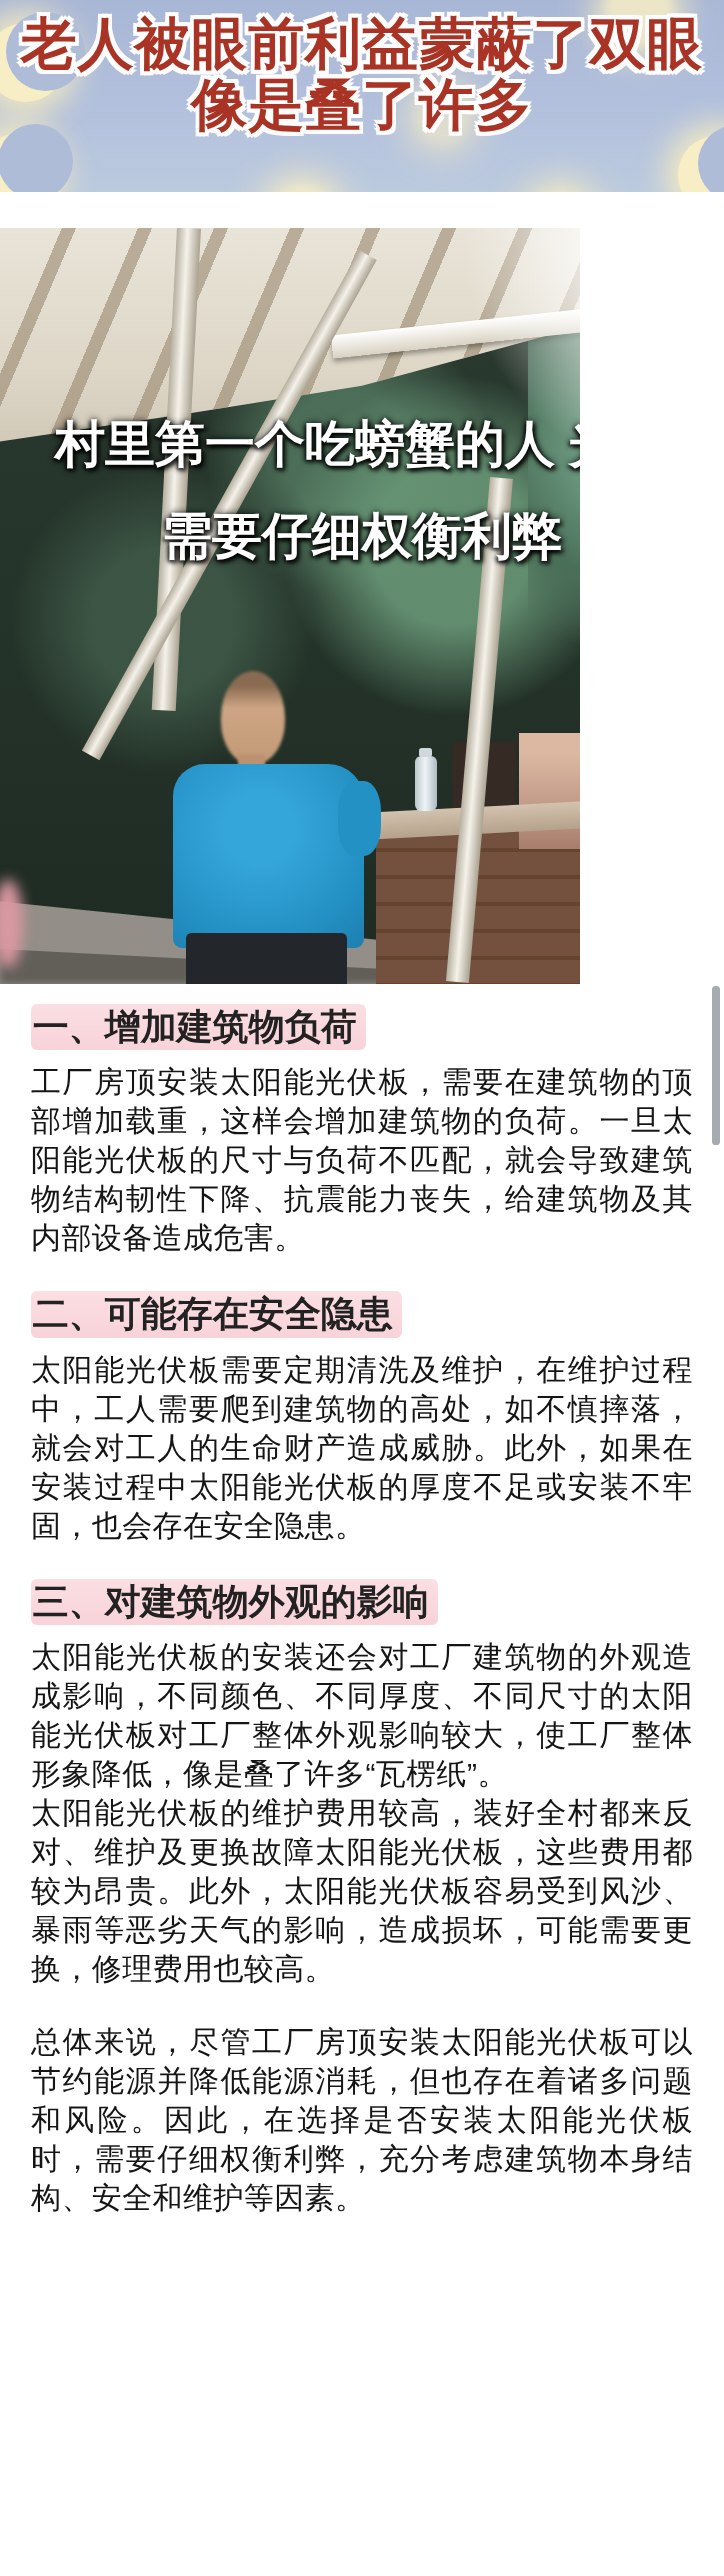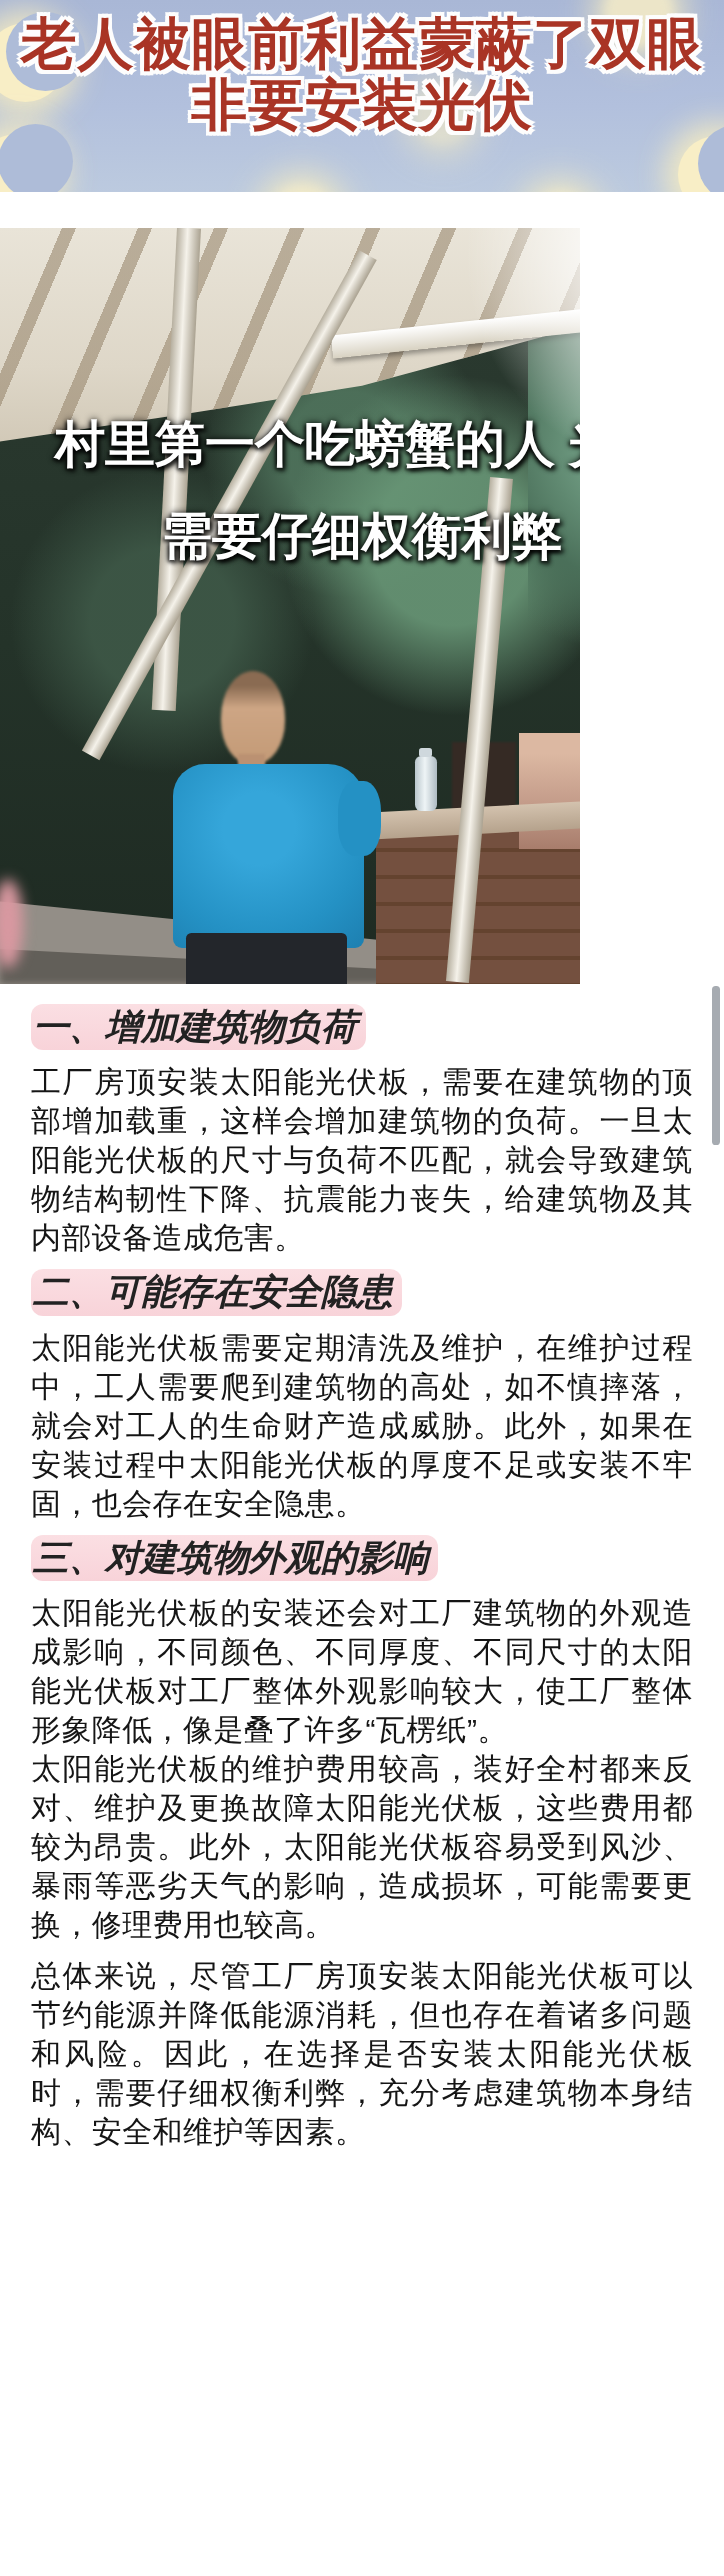--- a/index.html
+++ b/index.html
@@ -69,41 +69,41 @@
   #person-sleeve{left:338px;top:553px;width:43px;height:75px;border-radius:40%;background:#2491c4;}
   #person-pants{left:186px;top:705px;width:161px;height:52px;background:#23262b;border-radius:5.4px 5.4px 0 0;}
   #overlay-text{left:0;top:170px;width:724px;text-align:center;color:#ffffff;font-weight:700;
          font-size:50px;line-height:92px;
          text-shadow:0 0 7.2px rgba(0,0,0,.9),2.7px 2.7px 4.5px rgba(0,0,0,.85),-1.8px 1.8px 3.6px rgba(0,0,0,.7);}
 
   
   #article{position:absolute;left:0;top:984px;width:724px;height:1592px;background:#ffffff;
            padding:19.7px 31px 0;box-sizing:border-box;color:#111111;}
   .sec-h{margin:0 0 12.5px;font-size:36px;line-height:46px;font-weight:700;color:#222222;}
-  .sec-h .hl{background:linear-gradient(180deg,#fbdfe3,#f8d3d9);border-radius:12px;padding:1.8px 9px 3.6px 1.8px;font-style:italic;}
+  .sec-h .hl{background:linear-gradient(180deg,#fbdfe3,#f8d3d9);border-radius:6px;padding:1.8px 9px 3.6px 1.8px;}
   .para{margin:0;font-size:30px;line-height:39px;text-align:justify;letter-spacing:0.4px;color:#151515;}
-  .gap-top{margin-top:12px;}
+  .gap-top{margin-top:34px;}
   #scrollbar{position:absolute;right:4.5px;top:986px;width:7.2px;height:159px;border-radius:3.6px;background:#a6abb1;}
 </style>
 </head>
 <body>
 
 <div id="page">
 
   <div id="header">
     <div class="moon crescent" style="left:-14.3px;top:23px;width:79px;height:79px;"></div>
     <div class="moon glow" style="left:604px;top:-23px;width:70px;height:70px;"></div>
     <div class="moon crescent" style="left:-21.5px;top:134px;width:75px;height:75px;"></div>
     <div class="moon glow" style="left:413px;top:86px;width:59px;height:59px;opacity:.6;"></div>
     <div class="moon glow" style="left:268px;top:184px;width:68px;height:68px;"></div>
     <div class="moon glow" style="left:529px;top:191px;width:63px;height:63px;"></div>
     <div class="moon crescent" style="left:678px;top:136px;width:77px;height:77px;"></div>
     <div id="header-text">
       <div class="hline">老人被眼前利益蒙蔽了双眼</div>
-      <div class="hline">非要安装光伏</div>
+      <div class="hline">像是叠了许多</div>
     </div>
   </div>
 
   <div id="photo">
     <div class="abs" id="foliage-right"></div>
     <div class="abs" id="ground"></div>
     <div class="abs" id="ground-shadow"></div>
     <div class="abs" id="wall"></div>
     <div class="abs" id="opening"></div>
     <div class="abs" id="pillar"></div>

